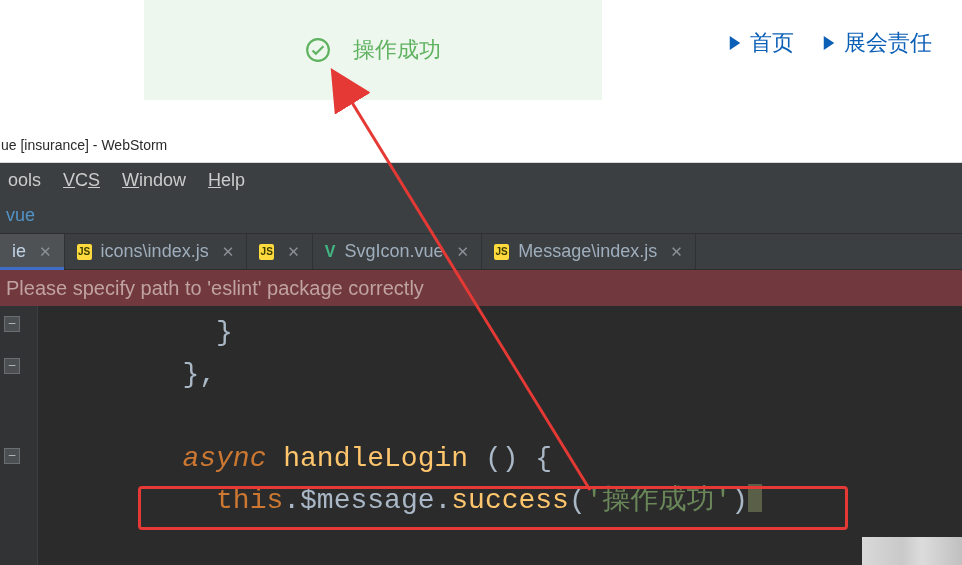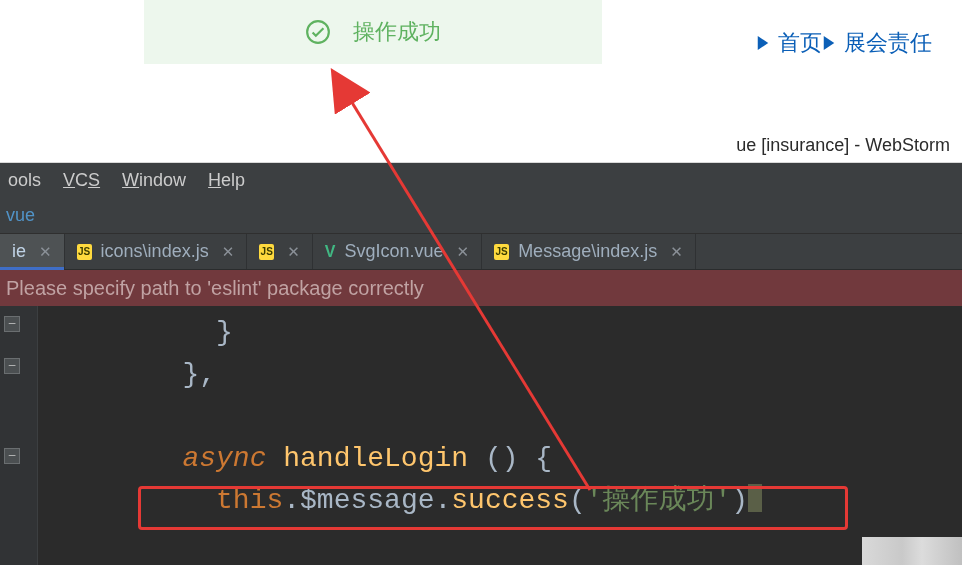--- a/index.html
+++ b/index.html
@@ -11,61 +11,61 @@
     position: relative;
     overflow: hidden;
   }
 
   
   .toast {
     position: absolute;
     left: 144px;
     top: 0;
     width: 458px;
-    height: 64px;
+    height: 100px;
     background: #edf7ed;
     display: flex;
     align-items: center;
     justify-content: center;
     gap: 22px;
     color: #5fb260;
     font-size: 22px;
   }
   .toast svg { width: 26px; height: 26px; }
 
   .top-nav {
     position: absolute;
     right: 30px;
     top: 28px;
     display: flex;
+    gap: 28px;
     font-size: 22px;
     color: #0b5fb7;
   }
   .nav-item { display: flex; align-items: center; gap: 8px; }
   .nav-item svg { width: 14px; height: 18px; }
 
   
   .ide {
     position: absolute;
     left: 0;
     top: 128px;
     width: 962px;
     height: 437px;
     background: #ffffff;
   }
   .titlebar {
     height: 35px;
     display: flex;
     align-items: center;
-    padding: 0 12px;
+    padding: 0 1px;
     color: #2b2b2b;
-    font-size: 18px;
+    font-size: 14px;
     background: #fff;
     border-bottom: 1px solid #d9d9d9;
-    justify-content: flex-end;
   }
   .menubar {
     height: 35px;
     background: #3c3f41;
     color: #cccccc;
     display: flex;
     align-items: center;
     gap: 22px;
     padding: 0 8px;
     font-size: 18px;

